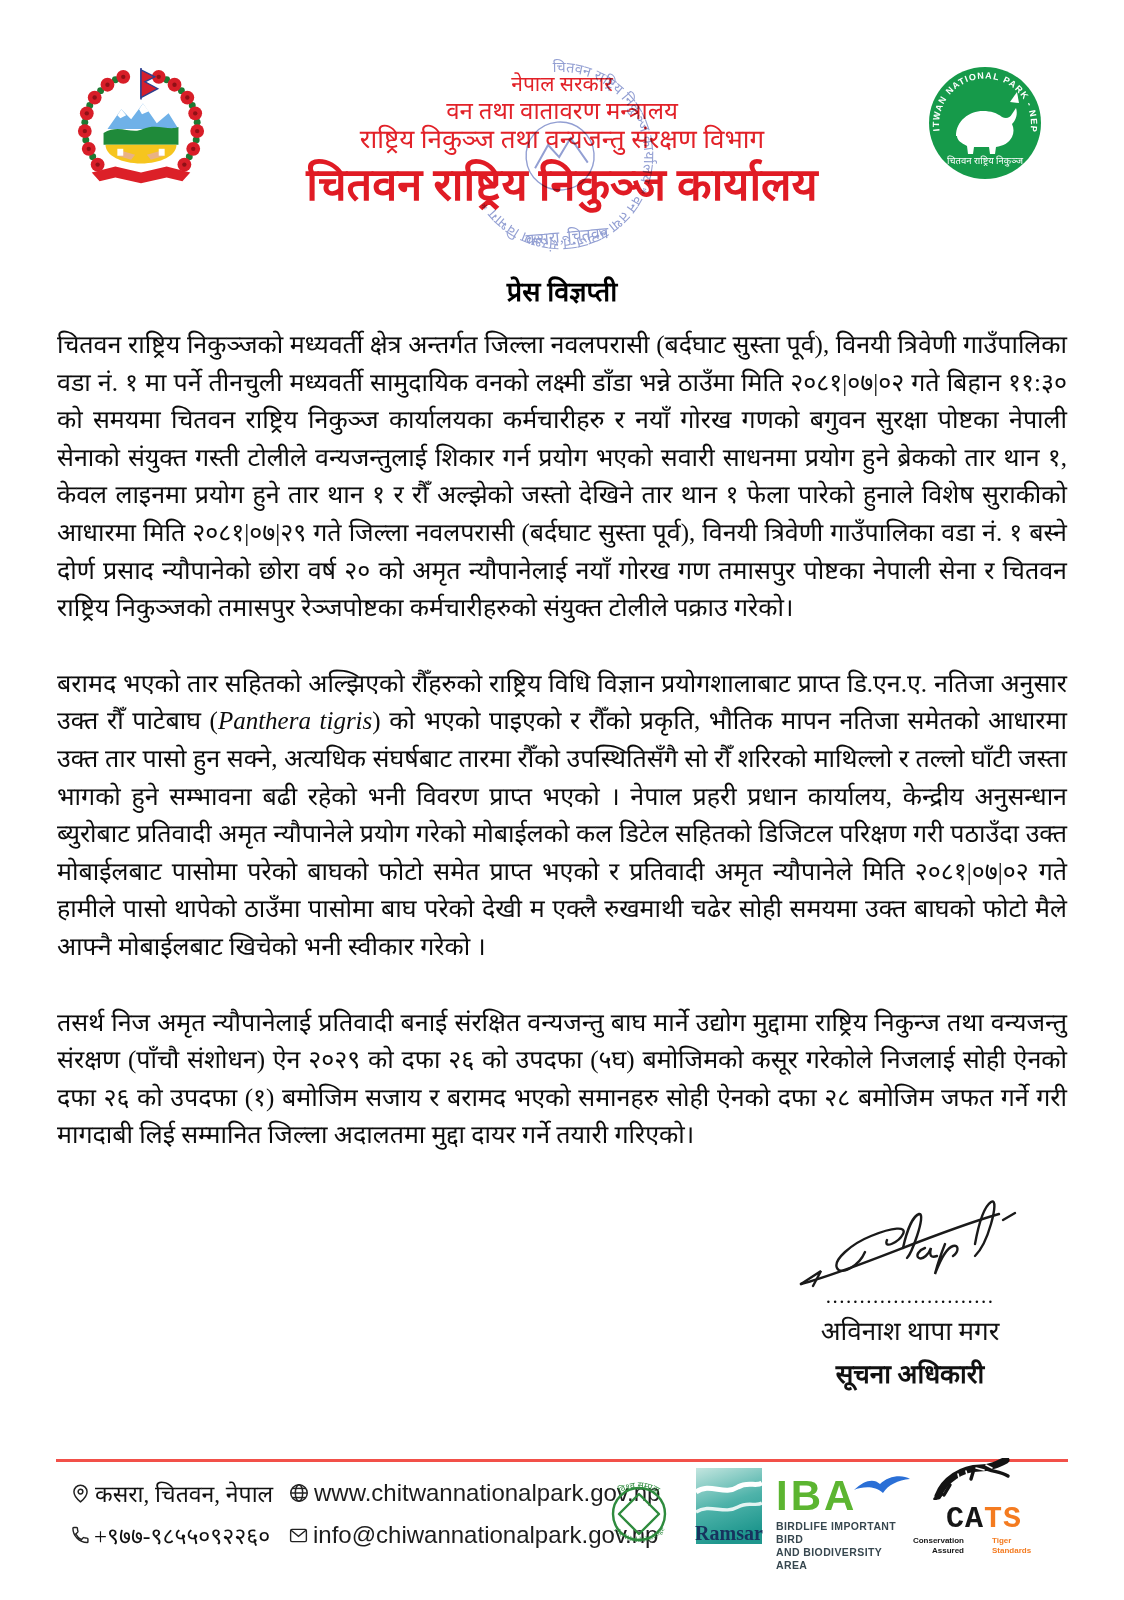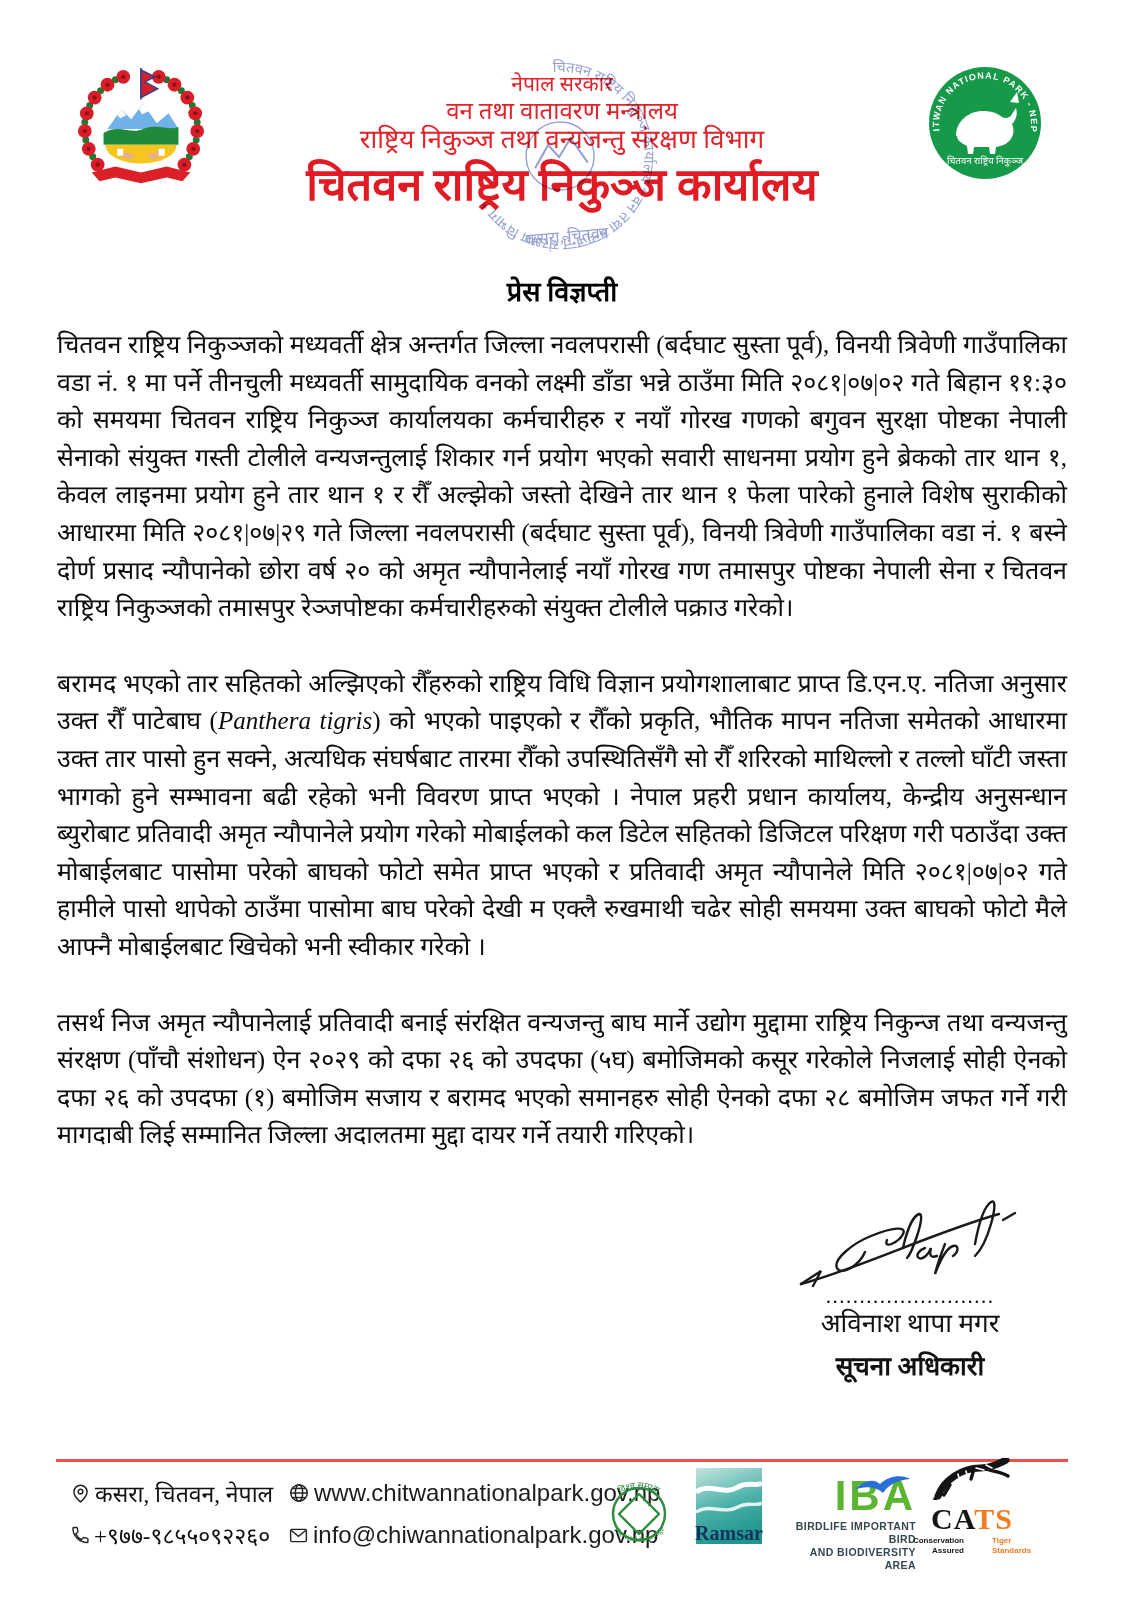--- a/index.html
+++ b/index.html
@@ -35,45 +35,45 @@
     font-size:25px; line-height:37.6px; text-align:justify; color:#0c0c0c;
   }
   .body-text p { margin:0 0 38px 0; }
   .latin-italic { font-style:italic; font-family:"Liberation Serif", serif; }
 
   
   .date-line { position:absolute; left:72px; top:1302px; font-size:26px; }
   .sig-block { position:absolute; left:758px; top:1192px; width:304px; text-align:center; }
   .sig-svg { display:block; margin:0 auto -4px auto; }
   .sig-dots { font-size:21px; letter-spacing:1.5px; line-height:16px; color:#111; }
-  .sig-name { font-size:26px; }
+  .sig-name { font-size:26px; margin-top:8px; }
   .sig-role { font-size:26px; font-weight:700; margin-top:7px; }
 
   
   .footer-rule { position:absolute; left:56px; top:1459px; width:1012px; height:3px; background:#f25049; }
   .contact-col { position:absolute; top:1472px; }
   .contact-col.c1 { left:70px; }
   .contact-col.c2 { left:288px; }
   .contact-row { display:flex; align-items:center; gap:4px; height:42px; }
   .contact-row svg { flex:0 0 auto; }
   .t-dev { font-size:23px; }
   .t-lat { font-size:24px; font-family:"Liberation Sans", sans-serif; color:#1d1d1d;text-align:right; }
 
   .wh-logo     { position:absolute; left:596px; top:1464px; }
   .ramsar-logo { position:absolute; left:690px; top:1466px; }
-  .iba-logo    { position:absolute; left:776px; top:1476px; width:140px; font-family:"Liberation Sans", sans-serif;text-align:right; }
+  .iba-logo    { position:absolute; left:776px; top:1476px; width:140px; font-family:"Liberation Sans", sans-serif; }
   .cats-logo   { position:absolute; left:922px; top:1458px; width:100px; font-family:"Liberation Sans", sans-serif; text-align:center; }
 
   .iba-wordwrap { position:relative; height:44px; }
   .iba-word { font-size:42px; font-weight:900; color:#5cb531; letter-spacing:3px; line-height:40px; }
   .iba-bird { position:absolute; left:76px; top:-2px; }
   .iba-sub { font-size:10.5px; font-weight:700; color:#37474f; letter-spacing:.4px; line-height:13px; }
 
   .cats-word { font-size:30px; font-weight:900; letter-spacing:1px; line-height:30px;
-               font-family:Liberation Serif, serif; }
+               font-family:Liberation Mono, monospace;text-align:right; }
   .cats-word .ca { color:#161616; } .cats-word .ts { color:#f47b20; }
   .cats-sub { display:flex; justify-content:center; gap:14px; margin-top:2px; }
   .cats-sub .left  { text-align:right; font-size:8px; font-weight:700; color:#161616; line-height:9.5px; }
   .cats-sub .right { text-align:left;  font-size:8px; font-weight:700; color:#f47b20; line-height:9.5px; }
   .cats-divider { width:1px; background:#555; }
 </style>
 </head>
 <body>
 
 <div class="page">

